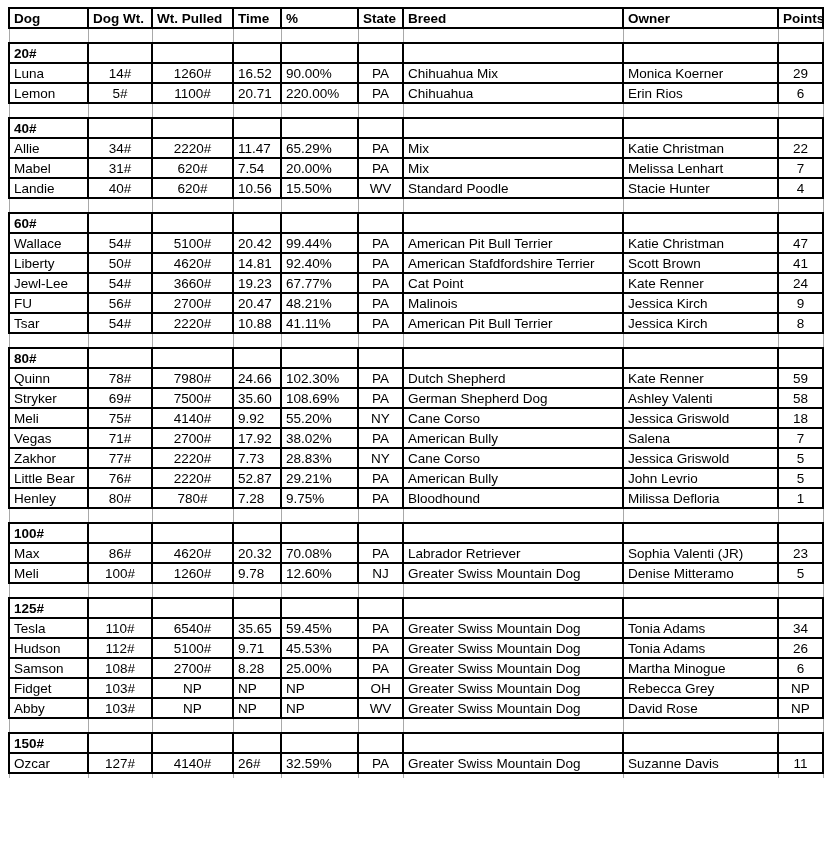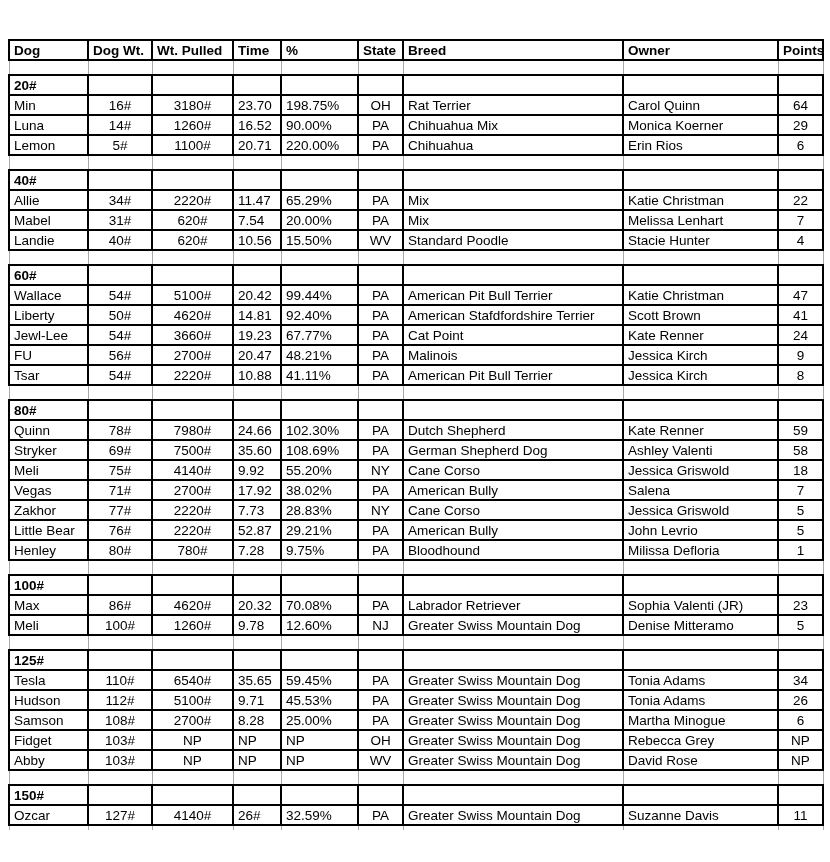--- a/index.html
+++ b/index.html
@@ -6,21 +6,20 @@
     margin: 0;
     padding: 0;
     background: #ffffff;
     width: 830px;
     height: 862px;
     overflow: hidden;
     font-family: "Liberation Sans", sans-serif;
   }
   .sheet {
     padding: 7px 0 0 8px;
-    margin-top: 32px;
   }
   table.results {
     border-collapse: collapse;
     table-layout: fixed;
     width: 814px;
   }
   table.results th,
   table.results td {
     padding: 0 4px;
     font-size: 13.5px;
@@ -104,31 +103,20 @@
           <td class="ac"></td>
           <td class="ac"></td>
           <td class="al"></td>
           <td class="al"></td>
           <td class="ac"></td>
           <td class="al"></td>
           <td class="al"></td>
           <td class="ac"></td>
         </tr>
         <tr class="data">
-          <td class="al">Min</td>
-          <td class="ac">16#</td>
-          <td class="ac">3180#</td>
-          <td class="al">23.70</td>
-          <td class="al">198.75%</td>
-          <td class="ac">OH</td>
-          <td class="al">Rat Terrier</td>
-          <td class="al">Carol Quinn</td>
-          <td class="ac">64</td>
-        </tr>
-        <tr class="data">
           <td class="al">Luna</td>
           <td class="ac">14#</td>
           <td class="ac">1260#</td>
           <td class="al">16.52</td>
           <td class="al">90.00%</td>
           <td class="ac">PA</td>
           <td class="al">Chihuahua Mix</td>
           <td class="al">Monica Koerner</td>
           <td class="ac">29</td>
         </tr>

